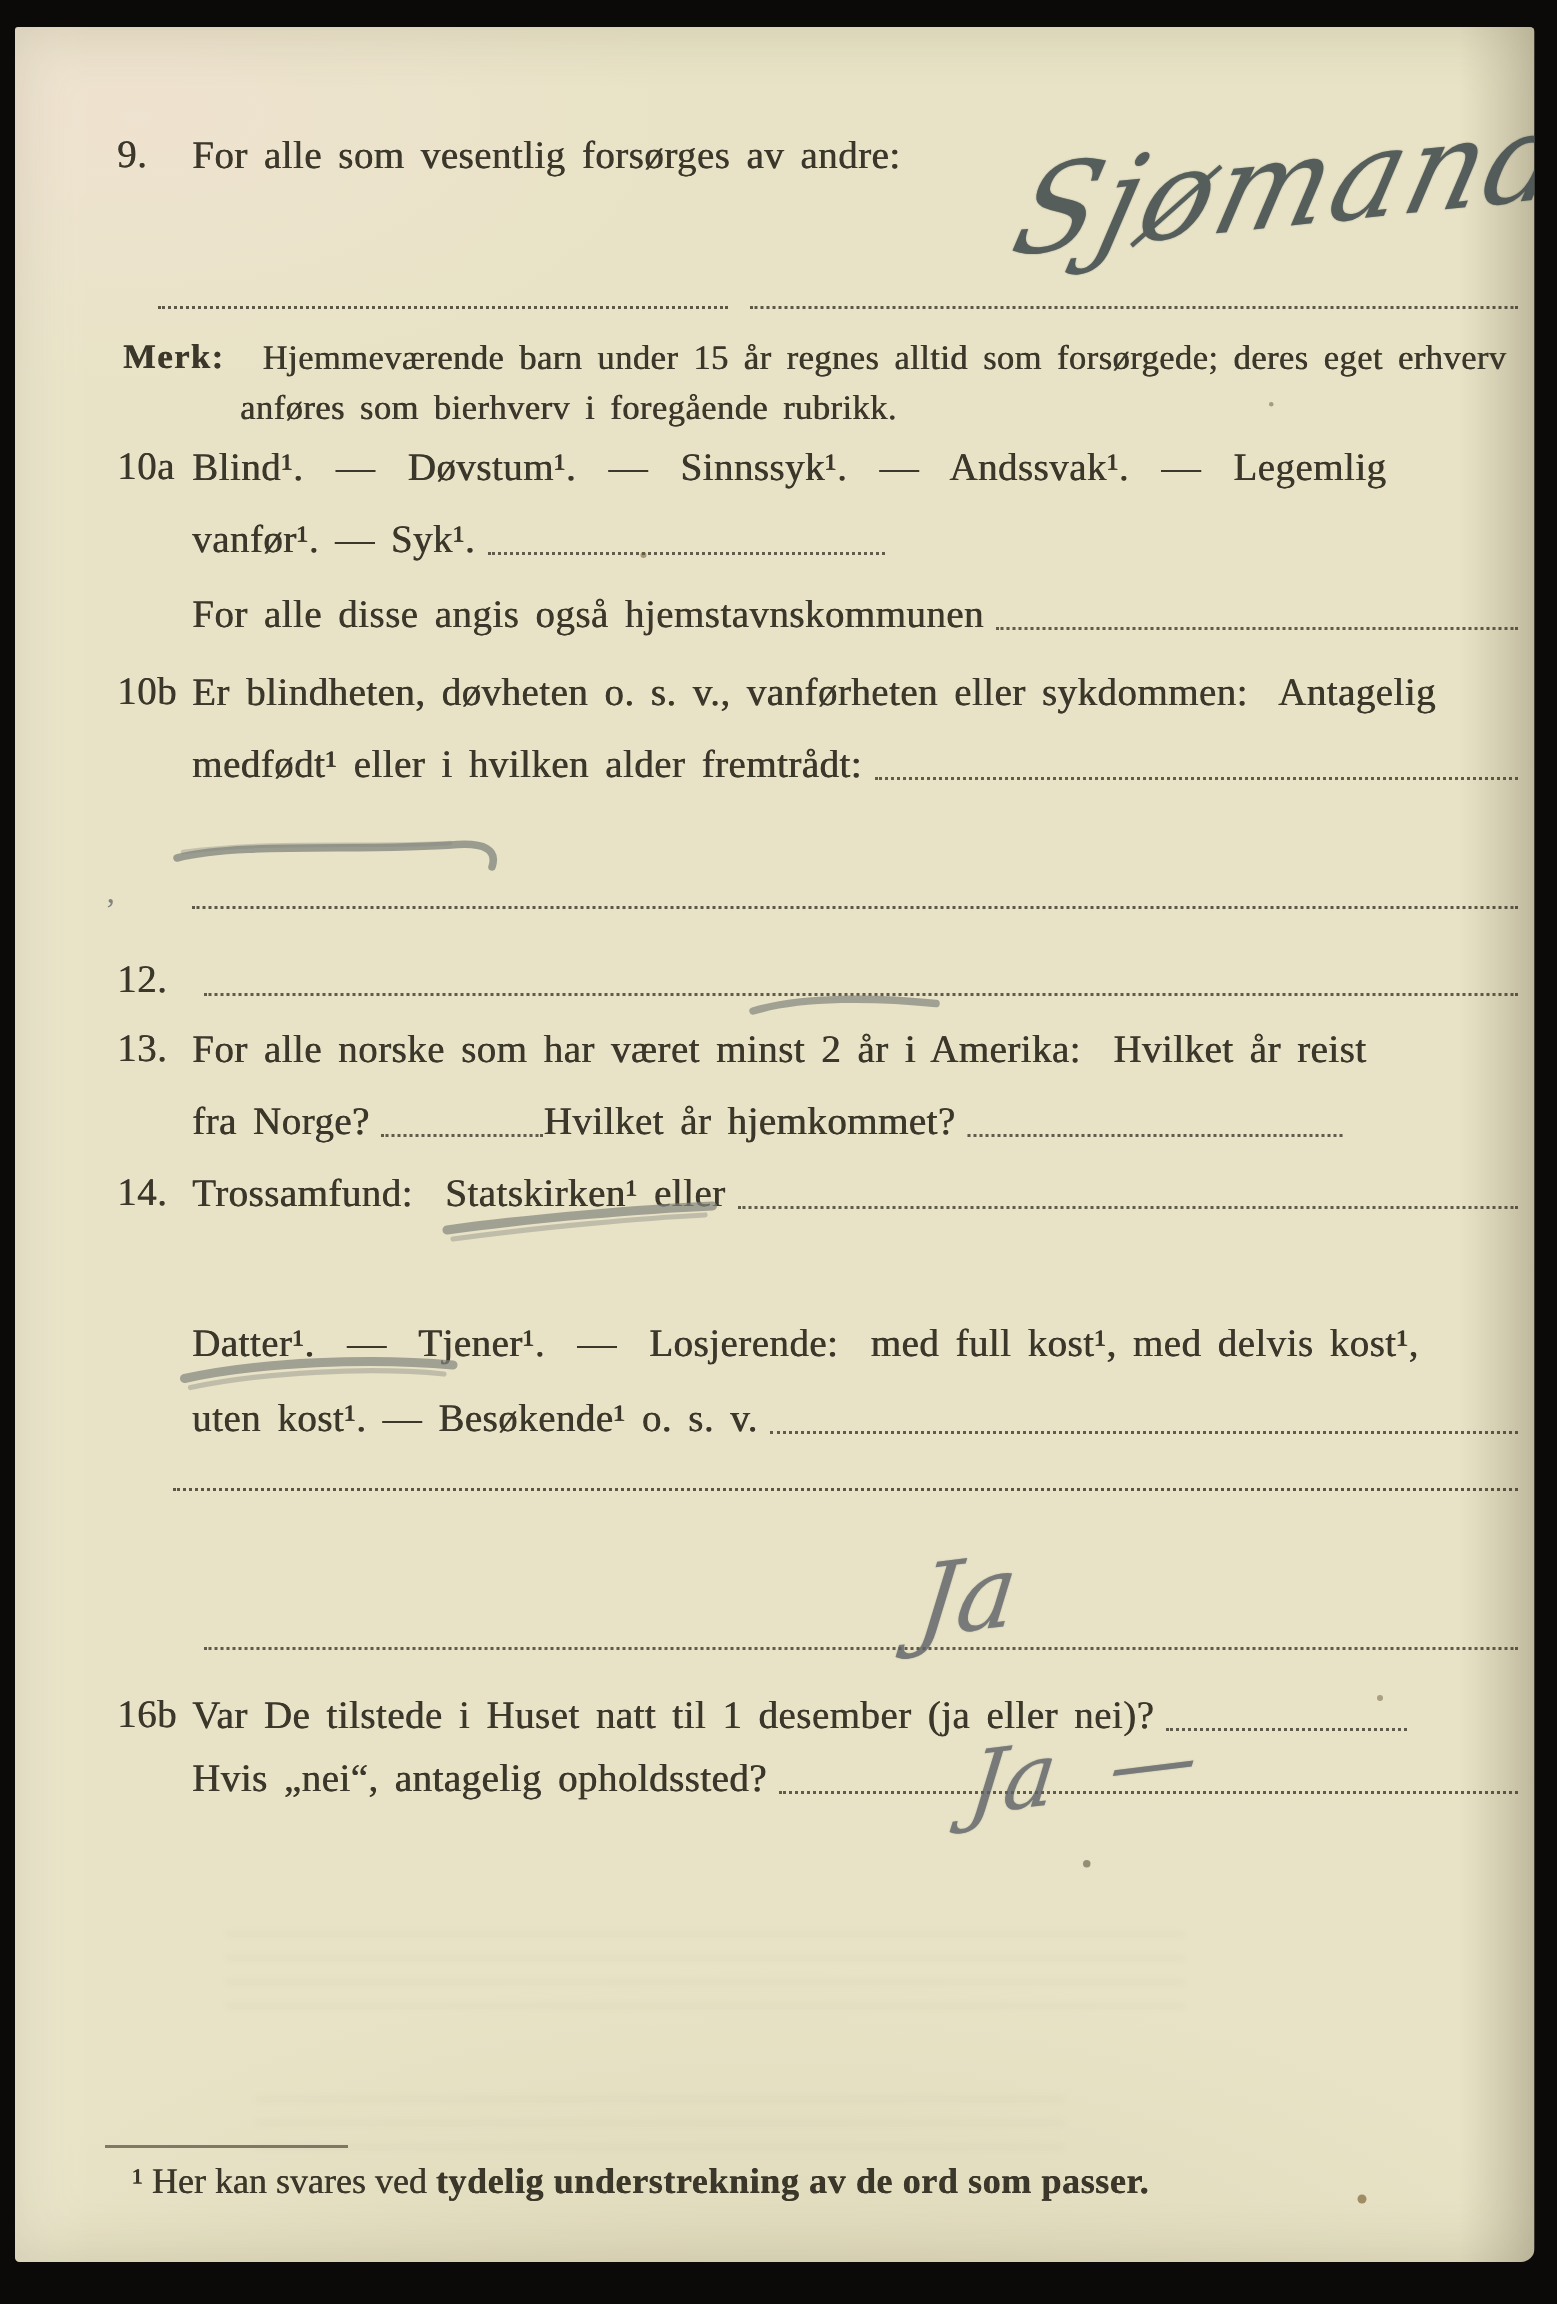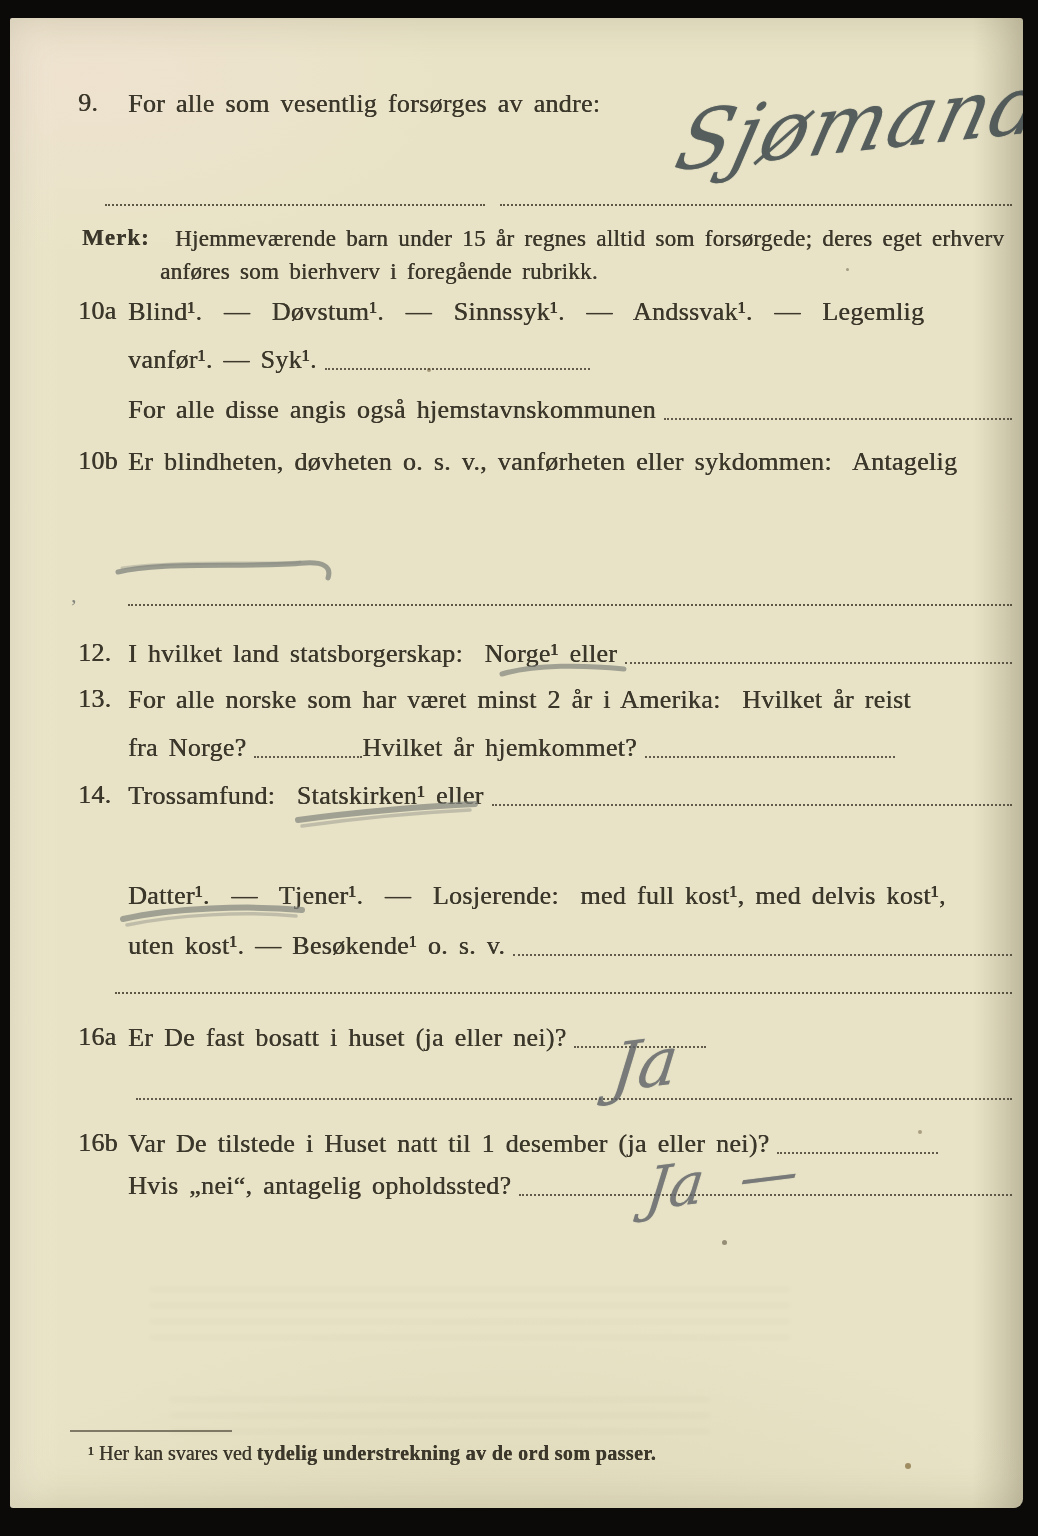--- a/index.html
+++ b/index.html
@@ -15,21 +15,21 @@
          box-shadow: inset 0 0 40px rgba(90,80,50,.18);}
   .line{position:absolute;display:flex;align-items:flex-end;white-space:pre;height:34px;
         font-size:26px;line-height:33px;color:#3b372b;letter-spacing:.3px;word-spacing:4px;
         text-shadow:.4px 0 0 currentColor;}
   .qnum{position:absolute;left:-50px;top:0;line-height:33px;}
   .dots{flex:1 1 auto;height:0;border-bottom:2.2px dotted rgba(58,52,38,.78);margin:0 0 6px 8px;}
   .dots.fixed{flex:0 0 auto;}
   .sep{position:absolute;height:0;border-top:2.4px dotted rgba(58,52,38,.8);}
   .merkline{font-size:23px;height:30px;line-height:29px;}
   .merklabel{position:absolute;left:-93px;top:0;font-weight:bold;letter-spacing:1px;}
-  .foot{position:absolute;font-size:20px;color:#3b372b;white-space:pre;text-shadow:.3px 0 0 currentColor;}
+  .foot{position:absolute;font-size:24px;color:#3b372b;white-space:pre;text-shadow:.3px 0 0 currentColor;}
   .foot b{letter-spacing:.4px;}
   .footrule{position:absolute;height:0;border-top:2px solid rgba(70,65,50,.65);}
   .hand{position:absolute;font-family:"DejaVu Serif", serif;font-style:italic;white-space:pre;
         pointer-events:none;}
   .hand.occ{font-size:80px;color:#414c4e;opacity:.88;transform:rotate(-6deg) skewX(-20deg);
             letter-spacing:2px;text-shadow:0 0 1px rgba(65,76,78,.6);}
   .hand.ja{color:#5d6166;opacity:.8;transform:rotate(-7deg) skewX(-14deg);
            text-shadow:0 0 1px rgba(93,97,102,.5);}
   .overlay{position:absolute;left:0;top:0;pointer-events:none;}
   .speck{position:absolute;border-radius:50%;}
@@ -69,28 +69,31 @@
     </div>
     <div class="line" style="left:118px;top:374px;width:884px">
       <span>For alle disse angis også hjemstavnskommunen</span>
       <span class="dots"></span>
     </div>
 
     <div class="line" style="left:118px;top:426px;width:884px">
       <span class="qnum">10b</span>
       <span>Er blindheten, døvheten o. s. v., vanførheten eller sykdommen:  Antagelig</span>
     </div>
+    <div class="line" style="left:118px;top:474px;width:884px">
+      <span>medfødt¹ eller i hvilken alder fremtrådt:</span>
+      <span class="dots"></span>
+    </div>
 
 
     <div class="apos" style="left:60px;top:576px">’</div>
     <div class="sep" style="left:118px;top:586px;width:884px"></div>
 
     <div class="line" style="left:118px;top:618px;width:884px">
       <span class="qnum">12.</span>
-      <span>I hvilket land statsborgerskap:  Norge¹ eller</span>
       <span class="dots"></span>
     </div>
 
     <div class="line" style="left:118px;top:664px;width:884px">
       <span class="qnum">13.</span>
       <span>For alle norske som har været minst 2 år i Amerika:  Hvilket år reist</span>
     </div>
     <div class="line" style="left:118px;top:712px;width:767px">
       <span>fra Norge?</span>
       <span class="dots fixed" style="width:108px"></span>
@@ -107,25 +110,20 @@
     <div class="line" style="left:118px;top:860px;width:884px">
       <span>Datter¹.  —  Tjener¹.  —  Losjerende:  med full kost¹, med delvis kost¹,</span>
     </div>
     <div class="line" style="left:118px;top:910px;width:884px">
       <span>uten kost¹. — Besøkende¹ o. s. v.</span>
       <span class="dots"></span>
     </div>
 
     <div class="sep" style="left:105px;top:974px;width:897px"></div>
 
-    <div class="line" style="left:118px;top:1002px;width:578px">
-      <span class="qnum">16a</span>
-      <span>Er De fast bosatt i huset (ja eller nei)?</span>
-      <span class="dots"></span>
-    </div>
     <div class="line" style="left:118px;top:1054px;width:884px">
       <span class="dots"></span>
     </div>
 
     <div class="line" style="left:118px;top:1108px;width:810px">
       <span class="qnum">16b</span>
       <span>Var De tilstede i Huset natt til 1 desember (ja eller nei)?</span>
       <span class="dots"></span>
     </div>
     <div class="line" style="left:118px;top:1150px;width:884px">

